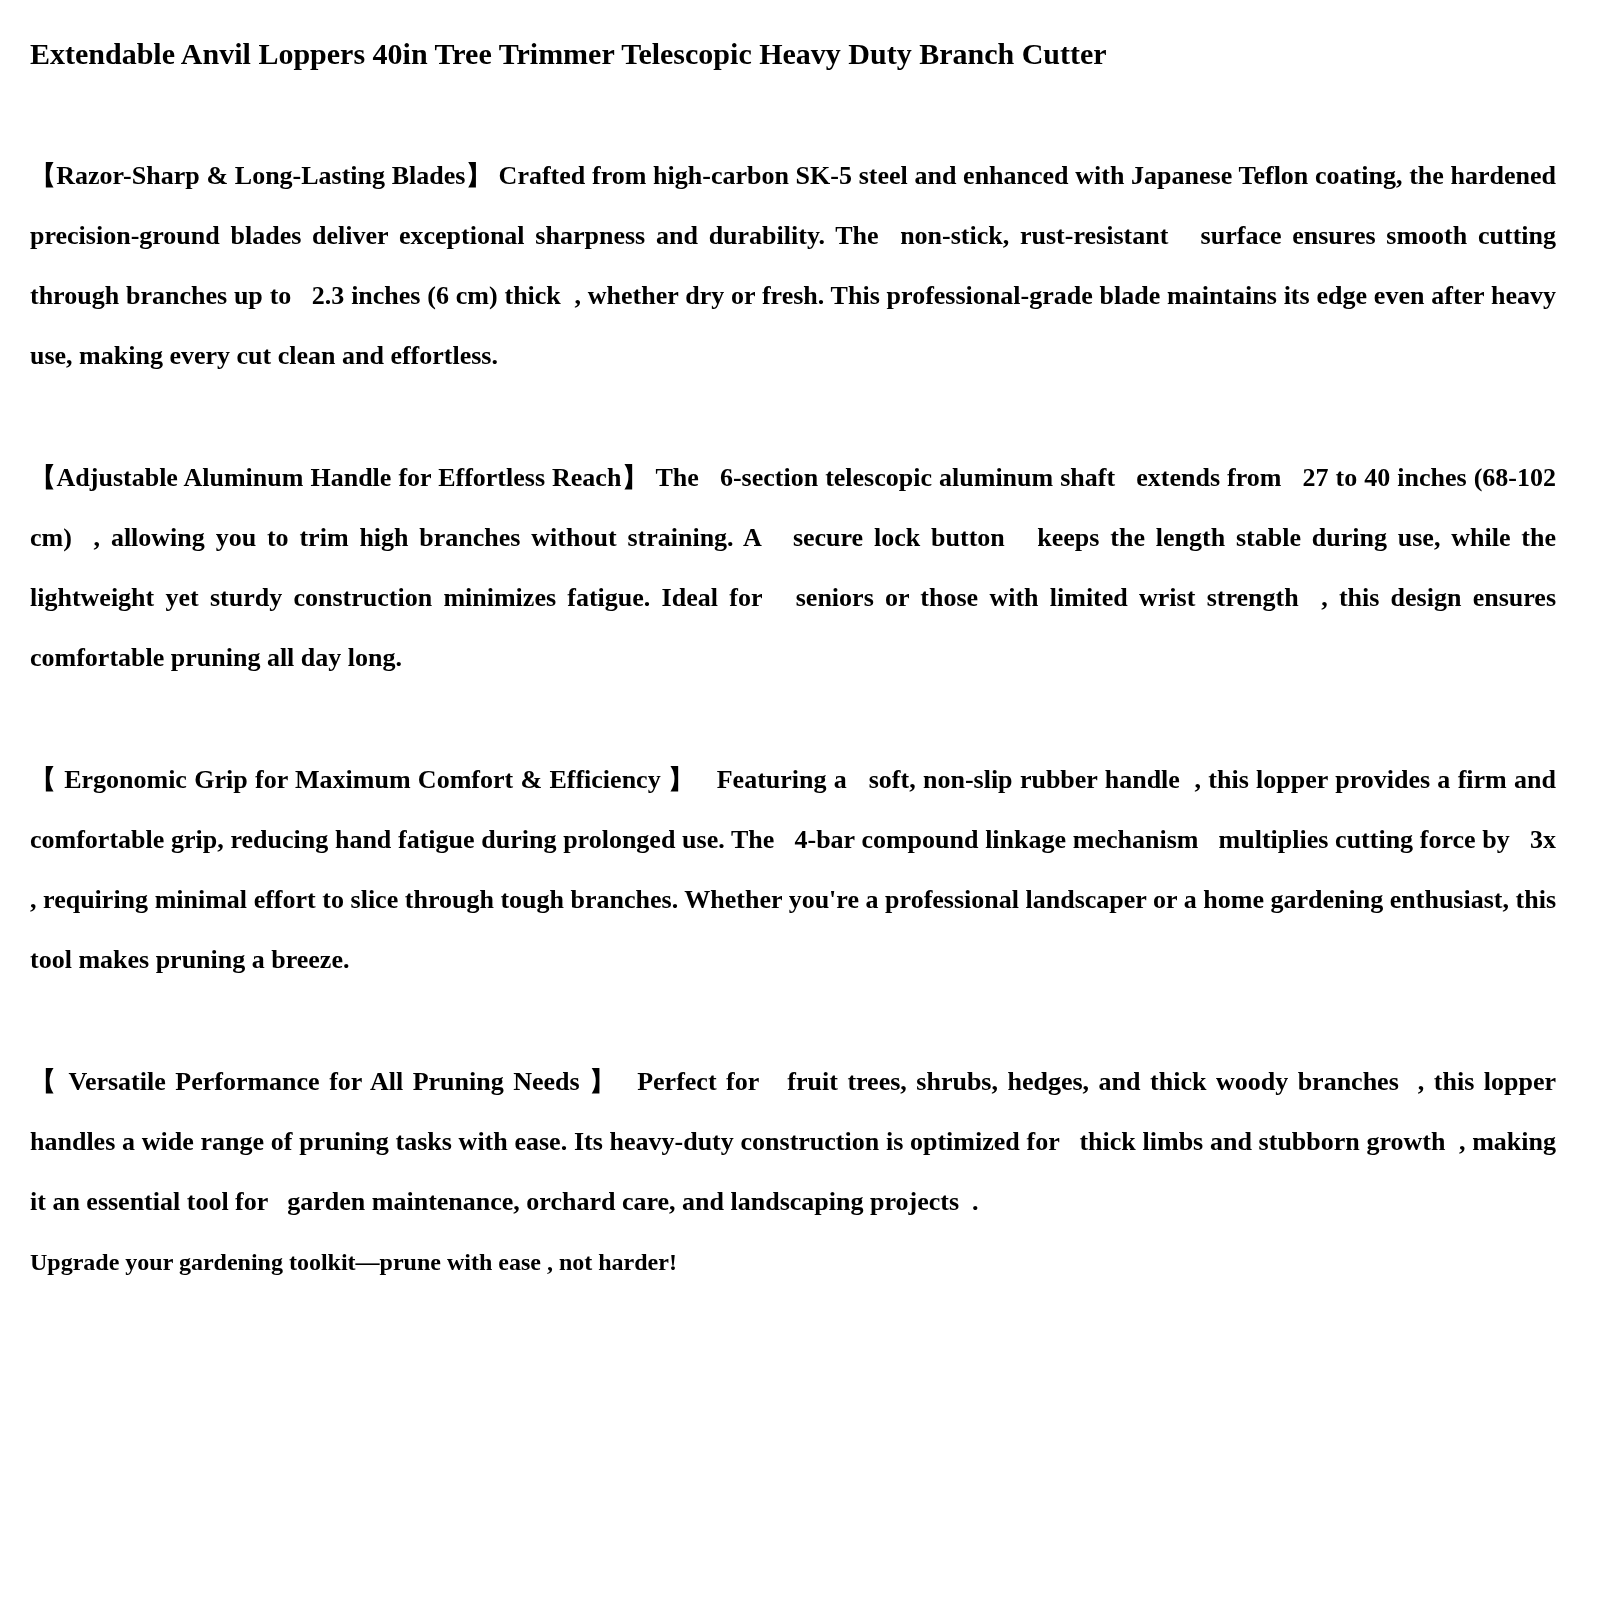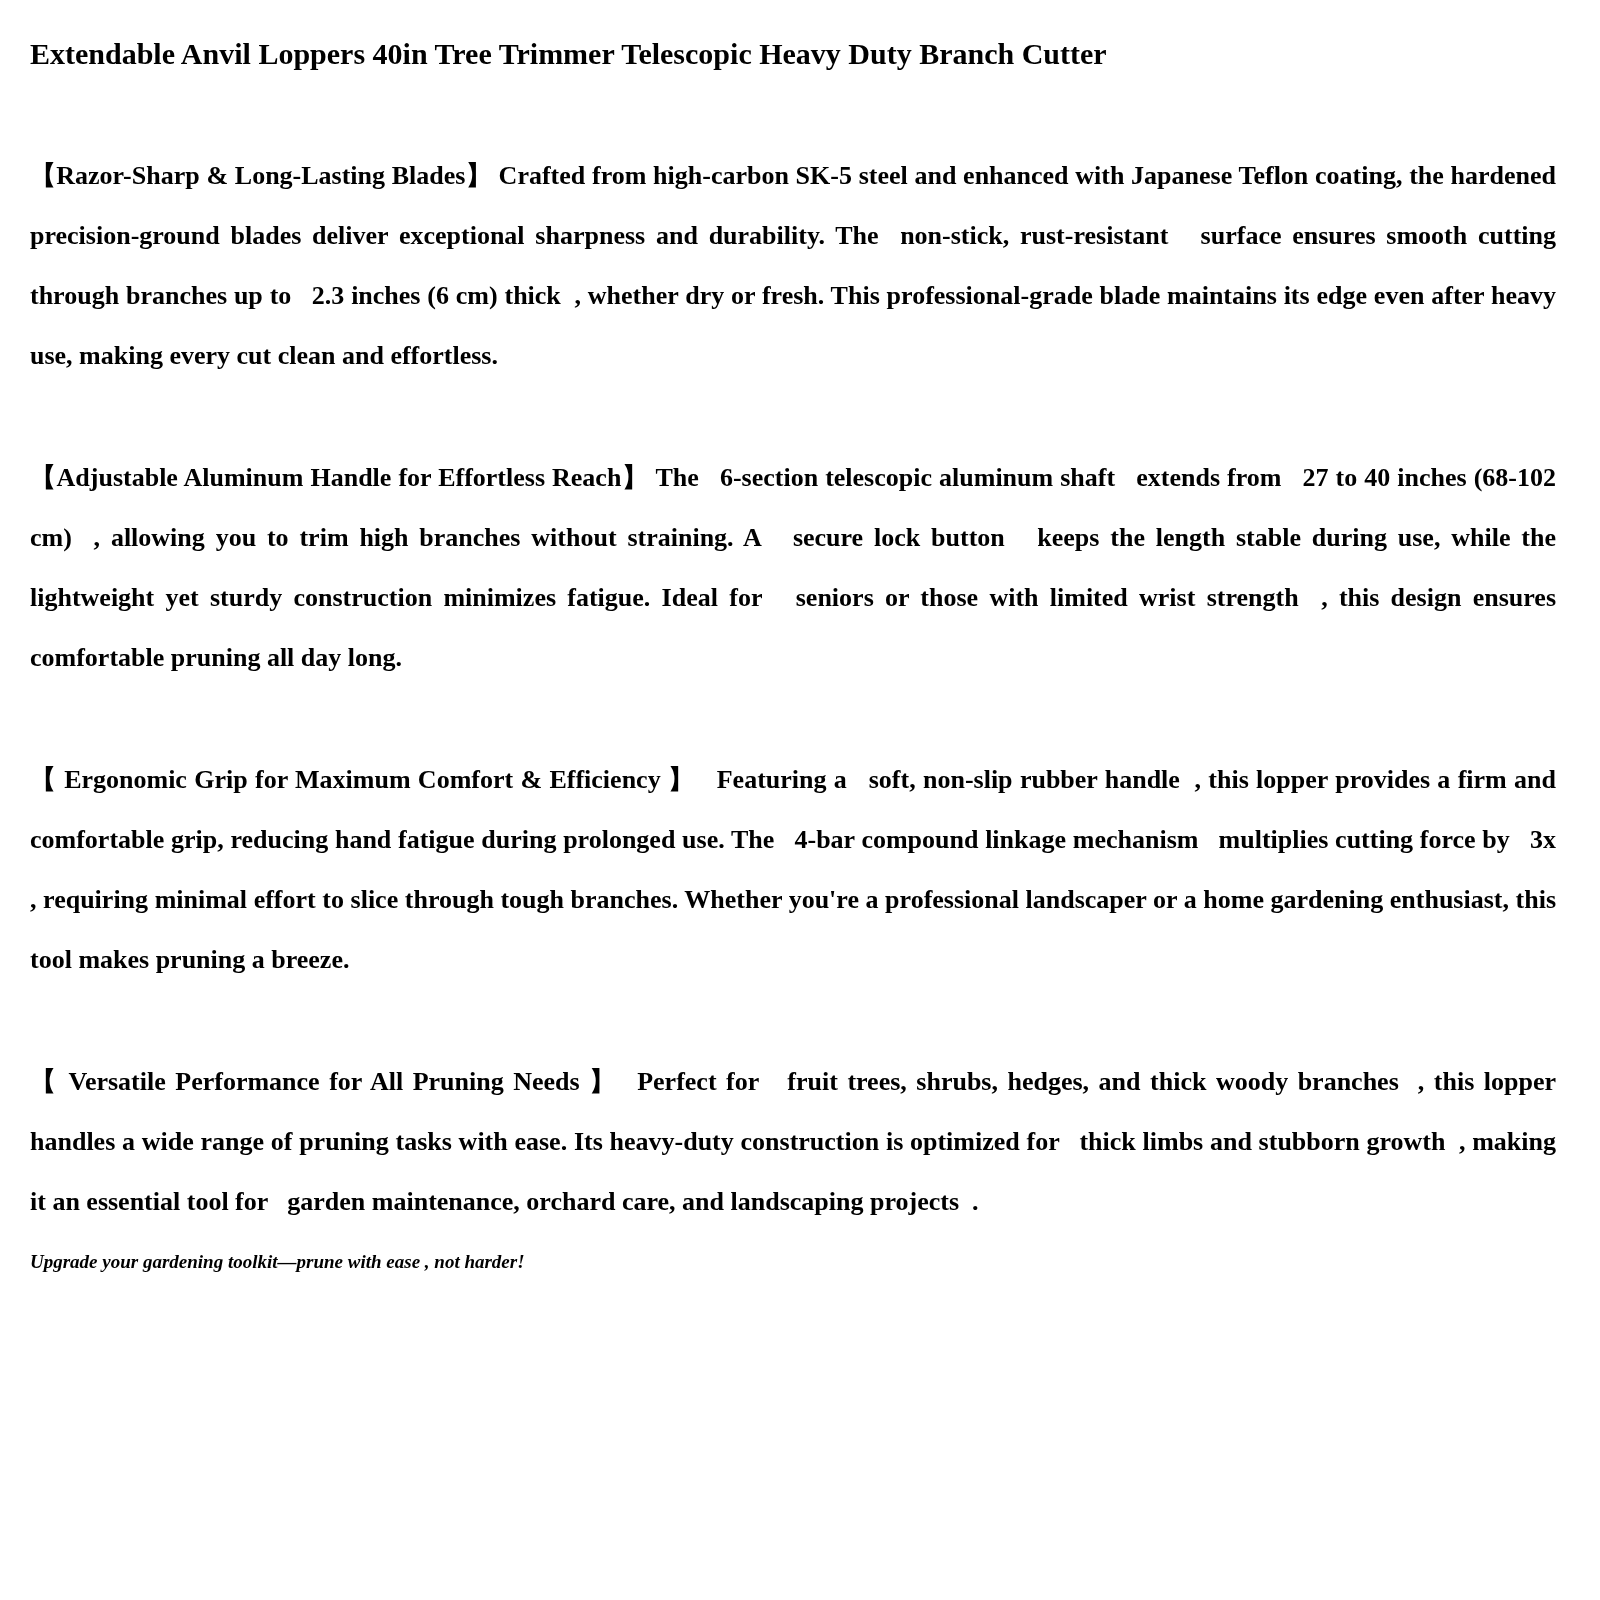--- a/index.html
+++ b/index.html
@@ -29,26 +29,25 @@
     line-height: 60px;
     margin: 0 0 62px 0;
     text-align: justify;
     text-justify: inter-word;
     white-space: pre-wrap;
   }
   .doc-para.no-gap {
     margin-bottom: 0;
   }
   .doc-closing {
-    font-size: 19px;
+    font-size: 24px;
     line-height: 60px;
     margin: 0;
     text-align: left;
     white-space: pre-wrap;
-    font-style: italic;
   }
 </style>
 </head>
 <body>
 
 <div class="doc">
   <h1 class="doc-title">Extendable Anvil Loppers 40in Tree Trimmer Telescopic Heavy Duty Branch Cutter</h1>
 
   <p class="doc-para">【Razor-Sharp &amp; Long-Lasting Blades】 Crafted from high-carbon SK-5 steel and enhanced with Japanese Teflon coating, the hardened precision-ground blades deliver exceptional sharpness and durability. The  non-stick, rust-resistant   surface ensures smooth cutting through branches up to   2.3 inches (6 cm) thick  , whether dry or fresh. This professional-grade blade maintains its edge even after heavy use, making every cut clean and effortless.</p>
 

